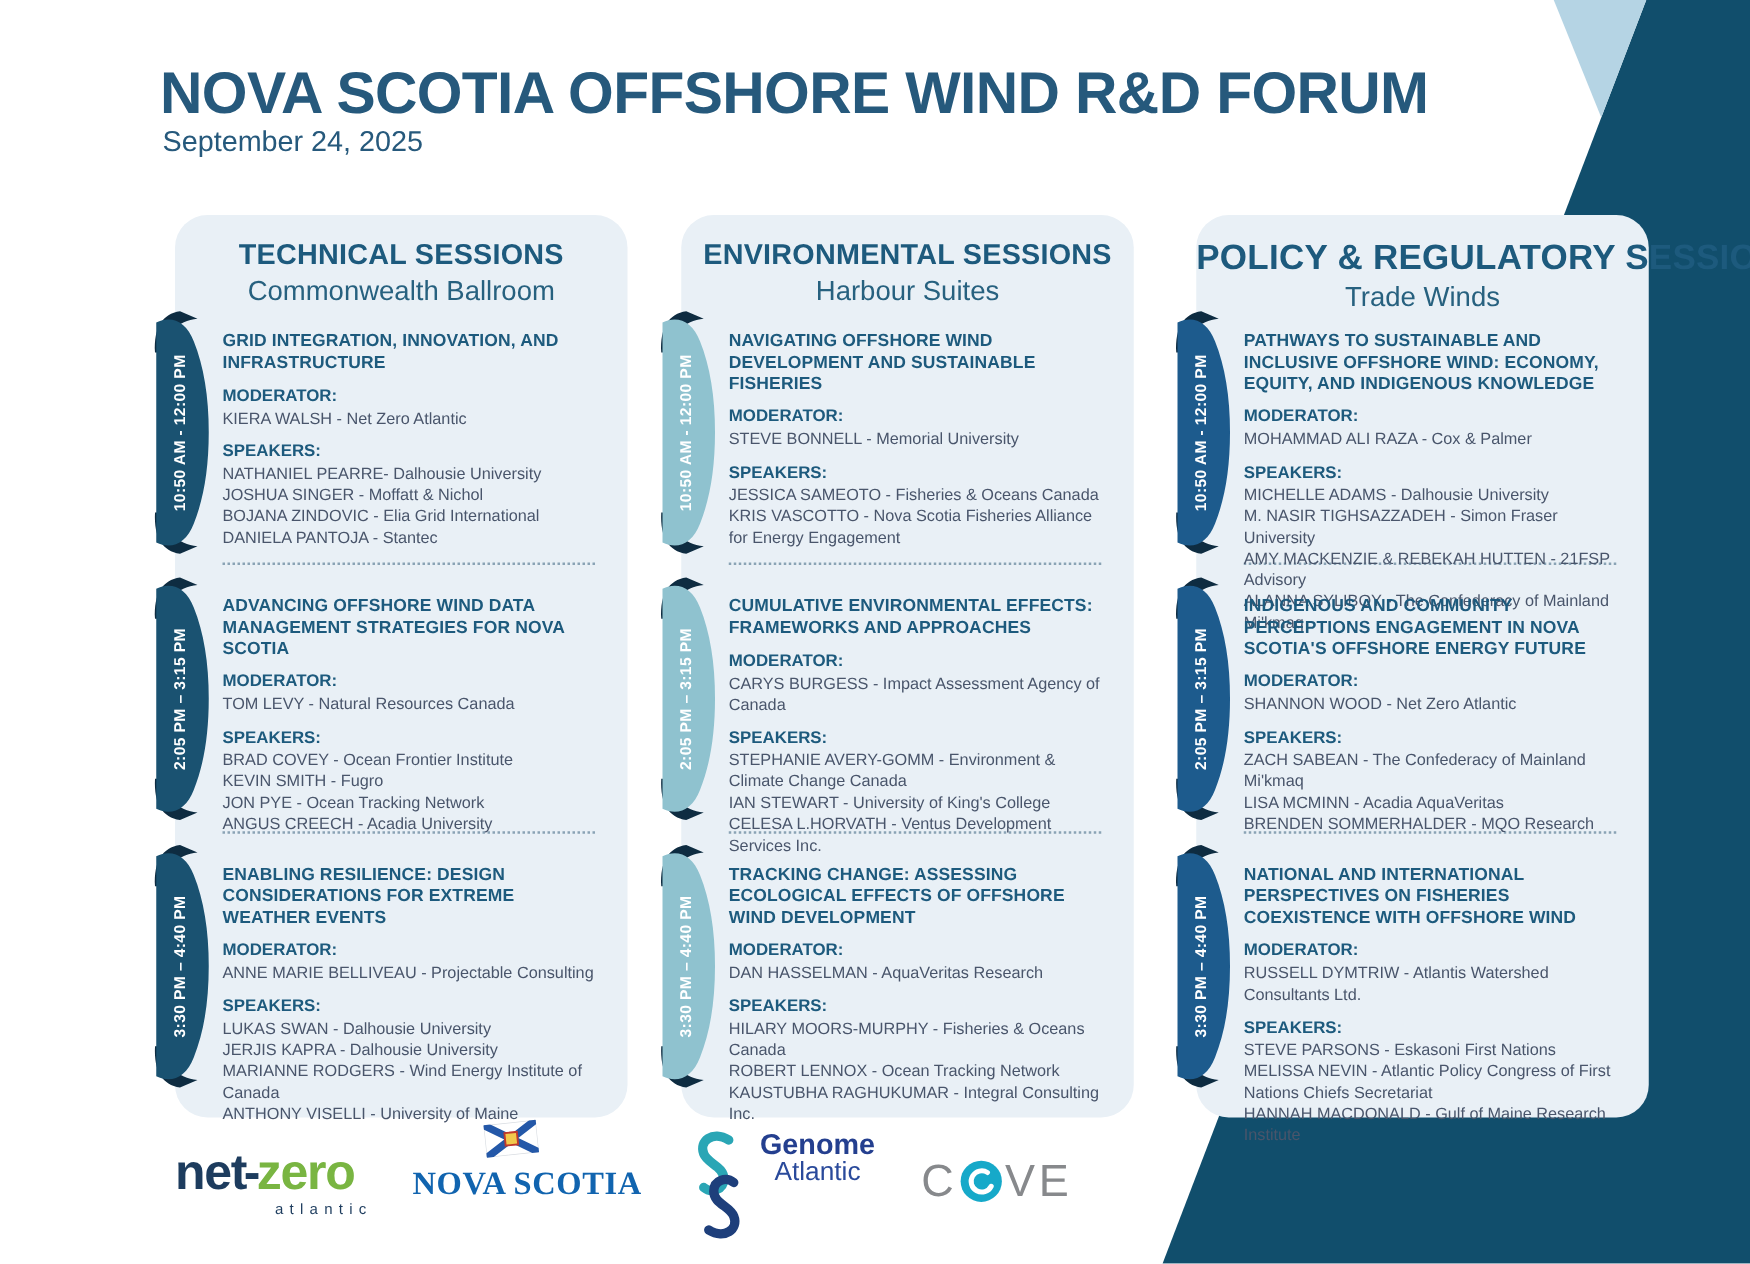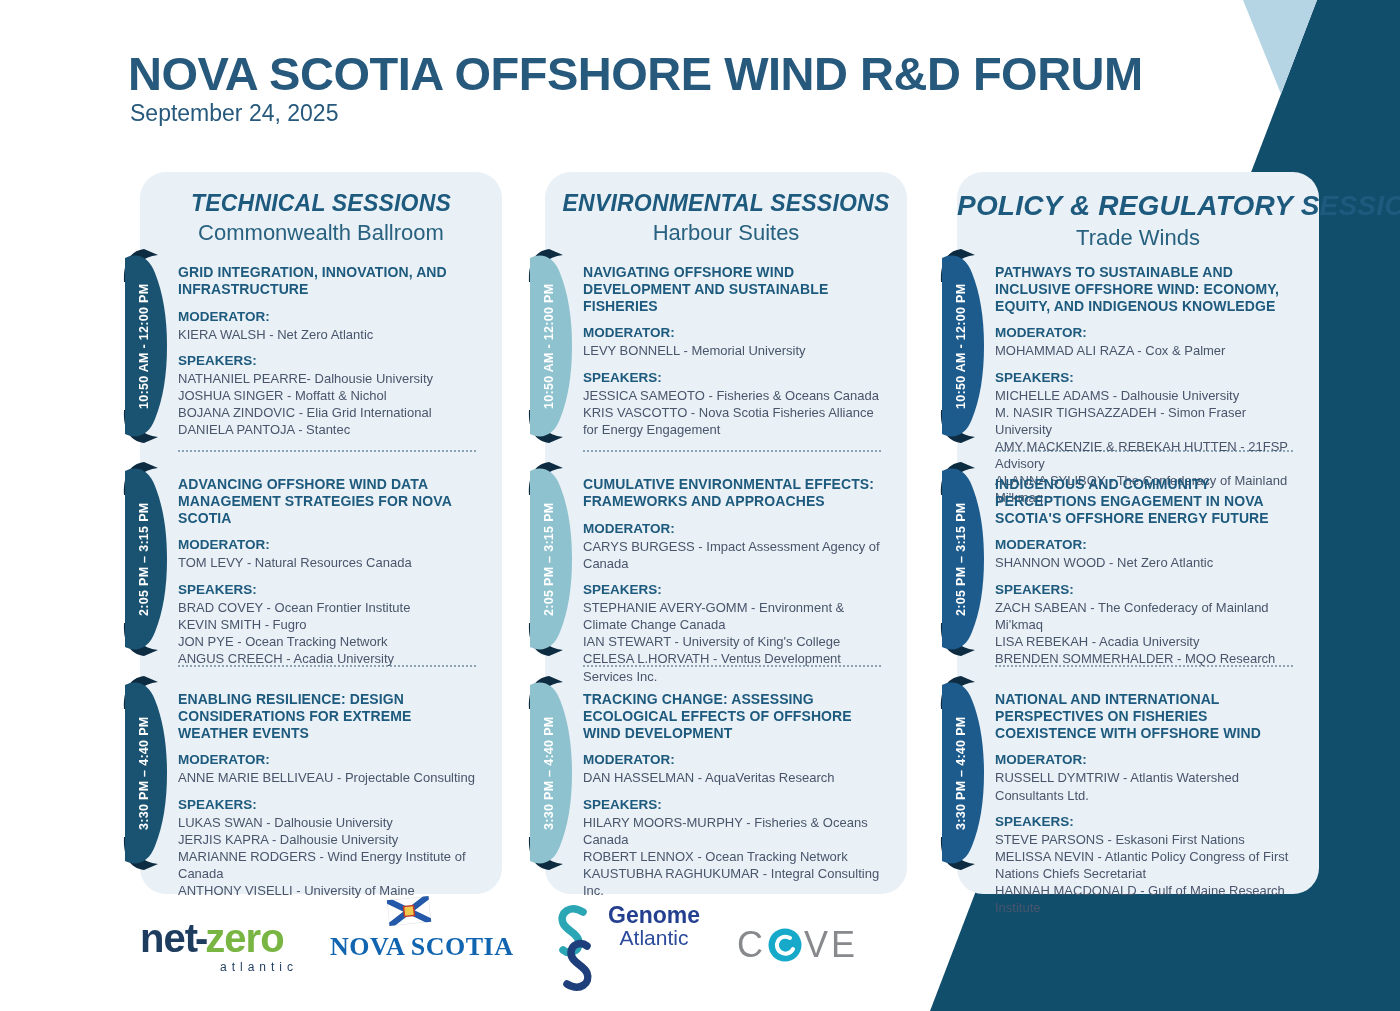--- a/index.html
+++ b/index.html
@@ -7,21 +7,21 @@
           font-family:"Liberation Sans",sans-serif;}
   .bg-accent{position:absolute;left:0;top:0;width:1400px;height:1011px;pointer-events:none;}
 
   .page-title{position:absolute;left:128px;top:46px;font-size:47px;font-weight:600;
               color:#26597c;letter-spacing:-0.5px;white-space:nowrap;}
   .event-date{position:absolute;left:130px;top:100px;font-size:23px;font-weight:400;color:#26597c;}
 
   .panel{position:absolute;top:172px;width:362px;height:722px;background:#e9f0f6;border-radius:26px;}
   .p1{left:140px}.p2{left:545px}.p3{left:957px}
   .track{margin-top:18px;text-align:center;font-size:23px;font-weight:700;color:#1d5a7d;
-         letter-spacing:0.2px;white-space:nowrap;font-style:italic;}
+         letter-spacing:0.2px;white-space:nowrap;}
   .p3 .track{font-size:28px;}
   .room{text-align:center;font-size:22px;font-weight:400;color:#27617f;margin-top:3px;}
 
   .sep{position:absolute;left:38px;right:26px;border-top:2px dotted #8aa3b5;height:0;}
   .sp1{top:278px}.sp2{top:493px}
 
   .blk{position:absolute;left:38px;right:24px;}
   .blk1{top:92px}.blk2{top:304px}.blk3{top:519px}
   .stitle{font-size:14px;font-weight:700;color:#1d5a7d;line-height:1.2;letter-spacing:0.1px;margin-bottom:11px;}
   .lbl{font-size:13.5px;font-weight:700;color:#1d5a7d;margin-top:10px;margin-bottom:2px;}
@@ -161,21 +161,21 @@
           <path class="fold" d="M2,34 C1,14 8,3 22,1 L36,7 C20,9 10,18 8,34 Z"></path>
           <path class="fold" d="M2,162 C1,182 8,193 22,195 L36,189 C20,187 10,178 8,162 Z"></path>
           <path class="rbody" d="M3,10 C15,4 27,9 33,25 C41,45 45,69 45,98 C45,127 41,151 33,171 C27,187 15,192 3,186 Z"></path>
         </svg>
       <span class="rtime">3:30 PM – 4:40 PM</span>
     </div>
 
     <div class="blk blk1">
       <div class="stitle">NAVIGATING OFFSHORE WIND DEVELOPMENT AND SUSTAINABLE FISHERIES</div>
       <div class="lbl">MODERATOR:</div>
-      <div class="txt">LEVY BONNELL - Memorial University</div>
+      <div class="txt">STEVE BONNELL - Memorial University</div>
       <div class="lbl">SPEAKERS:</div>
       <div class="txt">JESSICA SAMEOTO - Fisheries &amp; Oceans Canada</div>
       <div class="txt">KRIS VASCOTTO - Nova Scotia Fisheries Alliance for Energy Engagement</div>
     </div>
     <div class="blk blk2">
       <div class="stitle">CUMULATIVE ENVIRONMENTAL EFFECTS: FRAMEWORKS AND APPROACHES</div>
       <div class="lbl">MODERATOR:</div>
       <div class="txt">CARYS BURGESS - Impact Assessment Agency of Canada</div>
       <div class="lbl">SPEAKERS:</div>
       <div class="txt">STEPHANIE AVERY-GOMM - Environment &amp; Climate Change Canada</div>
@@ -233,21 +233,21 @@
       <div class="txt">M. NASIR TIGHSAZZADEH - Simon Fraser University</div>
       <div class="txt">AMY MACKENZIE &amp; REBEKAH HUTTEN - 21FSP Advisory</div>
       <div class="txt">ALANNA SYLIBOY - The Confederacy of Mainland Mi'kmaq</div>
     </div>
     <div class="blk blk2">
       <div class="stitle">INDIGENOUS AND COMMUNITY PERCEPTIONS ENGAGEMENT IN NOVA SCOTIA'S OFFSHORE ENERGY FUTURE</div>
       <div class="lbl">MODERATOR:</div>
       <div class="txt">SHANNON WOOD - Net Zero Atlantic</div>
       <div class="lbl">SPEAKERS:</div>
       <div class="txt">ZACH SABEAN - The Confederacy of Mainland Mi'kmaq</div>
-      <div class="txt">LISA REBEKAH - Acadia University</div>
+      <div class="txt">LISA MCMINN - Acadia AquaVeritas</div>
       <div class="txt">BRENDEN SOMMERHALDER - MQO Research</div>
     </div>
     <div class="blk blk3">
       <div class="stitle">NATIONAL AND INTERNATIONAL PERSPECTIVES ON FISHERIES COEXISTENCE WITH OFFSHORE WIND</div>
       <div class="lbl">MODERATOR:</div>
       <div class="txt">RUSSELL DYMTRIW - Atlantis Watershed Consultants Ltd.</div>
       <div class="lbl">SPEAKERS:</div>
       <div class="txt">STEVE PARSONS - Eskasoni First Nations</div>
       <div class="txt">MELISSA NEVIN - Atlantic Policy Congress of First Nations Chiefs Secretariat</div>
       <div class="txt">HANNAH MACDONALD - Gulf of Maine Research Institute</div>

